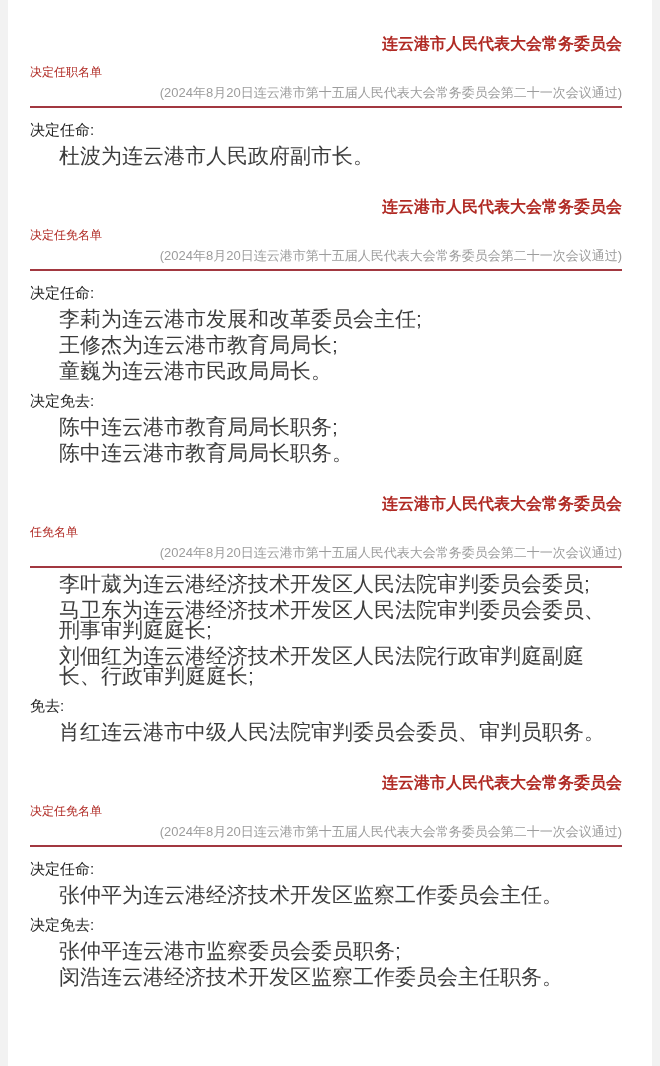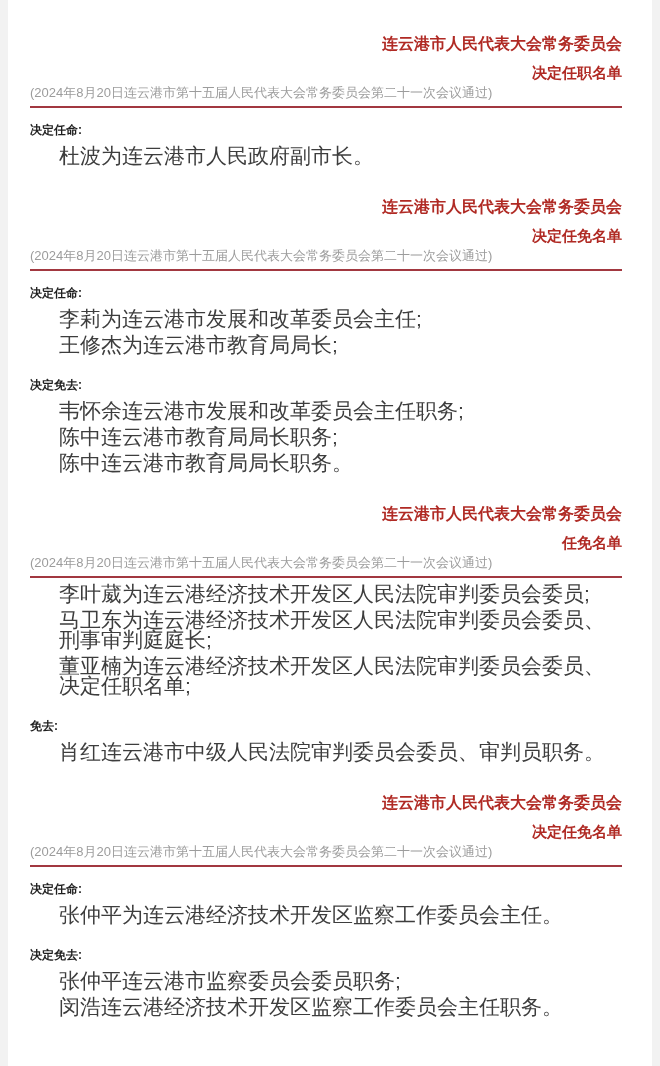--- a/index.html
+++ b/index.html
@@ -30,49 +30,49 @@
   .org {
     margin: 0;
     font-size: 16px;
     line-height: 21px;
     font-weight: 700;
     text-align: right;
     color: var(--title-red, #b02a24);
   }
   .doc-title {
     margin: 8px 0 0 0;
-    font-size: 15px;
+    font-size: 12px;
     line-height: 21px;
-    font-weight: 700;
-    text-align: right;
+    font-weight: 400;
+    text-align: left;
     color: var(--title-red, #b02a24);
   }
   .meeting-note {
     margin: 2px 0 0 0;
     font-size: 13px;
     line-height: 15px;
-    text-align: left;
+    text-align: right;
     color: var(--date-gray, #9c9c9c);
     font-weight: 400;
   }
   .divider {
     border: none;
     height: 2px;
     margin: 6px 0 0 0;
     background: var(--divider-red, #a23840);
   }
   .heading {
     margin: 12px 0 0 0;
-    font-size: 12px;
+    font-size: 15px;
     line-height: 20px;
-    font-weight: 700;
+    font-weight: 400;
     color: var(--heading-black, #1f1f1f);
   }
   .heading.after-items {
-    margin-top: 20px;
+    margin-top: 10px;
   }
   .item {
     margin: 6px 0 0 0;
     padding-left: 29px;
     font-size: 21px;
     line-height: 20px;
     color: var(--body-text, #3d3d3d);
   }
 </style>
 </head>
@@ -93,36 +93,36 @@
 
   <section class="notice">
     <h1 class="org">连云港市人民代表大会常务委员会</h1>
     <h2 class="doc-title">决定任免名单</h2>
     <p class="meeting-note">(2024年8月20日连云港市第十五届人民代表大会常务委员会第二十一次会议通过)</p>
     <hr class="divider">
     <div class="blocks">
           <h3 class="heading">决定任命:</h3>
           <p class="item">李莉为连云港市发展和改革委员会主任;</p>
           <p class="item">王修杰为连云港市教育局局长;</p>
+          <p class="item">童巍为连云港市民政局局长。</p>
           <h3 class="heading after-items">决定免去:</h3>
-          <p class="item">韦怀余连云港市发展和改革委员会主任职务;</p>
           <p class="item">陈中连云港市教育局局长职务;</p>
           <p class="item">陈中连云港市教育局局长职务。</p>
         </div>
   </section>
 
   <section class="notice">
     <h1 class="org">连云港市人民代表大会常务委员会</h1>
     <h2 class="doc-title">任免名单</h2>
     <p class="meeting-note">(2024年8月20日连云港市第十五届人民代表大会常务委员会第二十一次会议通过)</p>
     <hr class="divider">
     <div class="blocks">
           <p class="item">李叶葳为连云港经济技术开发区人民法院审判委员会委员;</p>
           <p class="item">马卫东为连云港经济技术开发区人民法院审判委员会委员、刑事审判庭庭长;</p>
-          <p class="item">董亚楠为连云港经济技术开发区人民法院审判委员会委员、决定任职名单;</p>
+          <p class="item">刘佃红为连云港经济技术开发区人民法院行政审判庭副庭长、行政审判庭庭长;</p>
           <h3 class="heading after-items">免去:</h3>
           <p class="item">肖红连云港市中级人民法院审判委员会委员、审判员职务。</p>
         </div>
   </section>
 
   <section class="notice">
     <h1 class="org">连云港市人民代表大会常务委员会</h1>
     <h2 class="doc-title">决定任免名单</h2>
     <p class="meeting-note">(2024年8月20日连云港市第十五届人民代表大会常务委员会第二十一次会议通过)</p>
     <hr class="divider">

